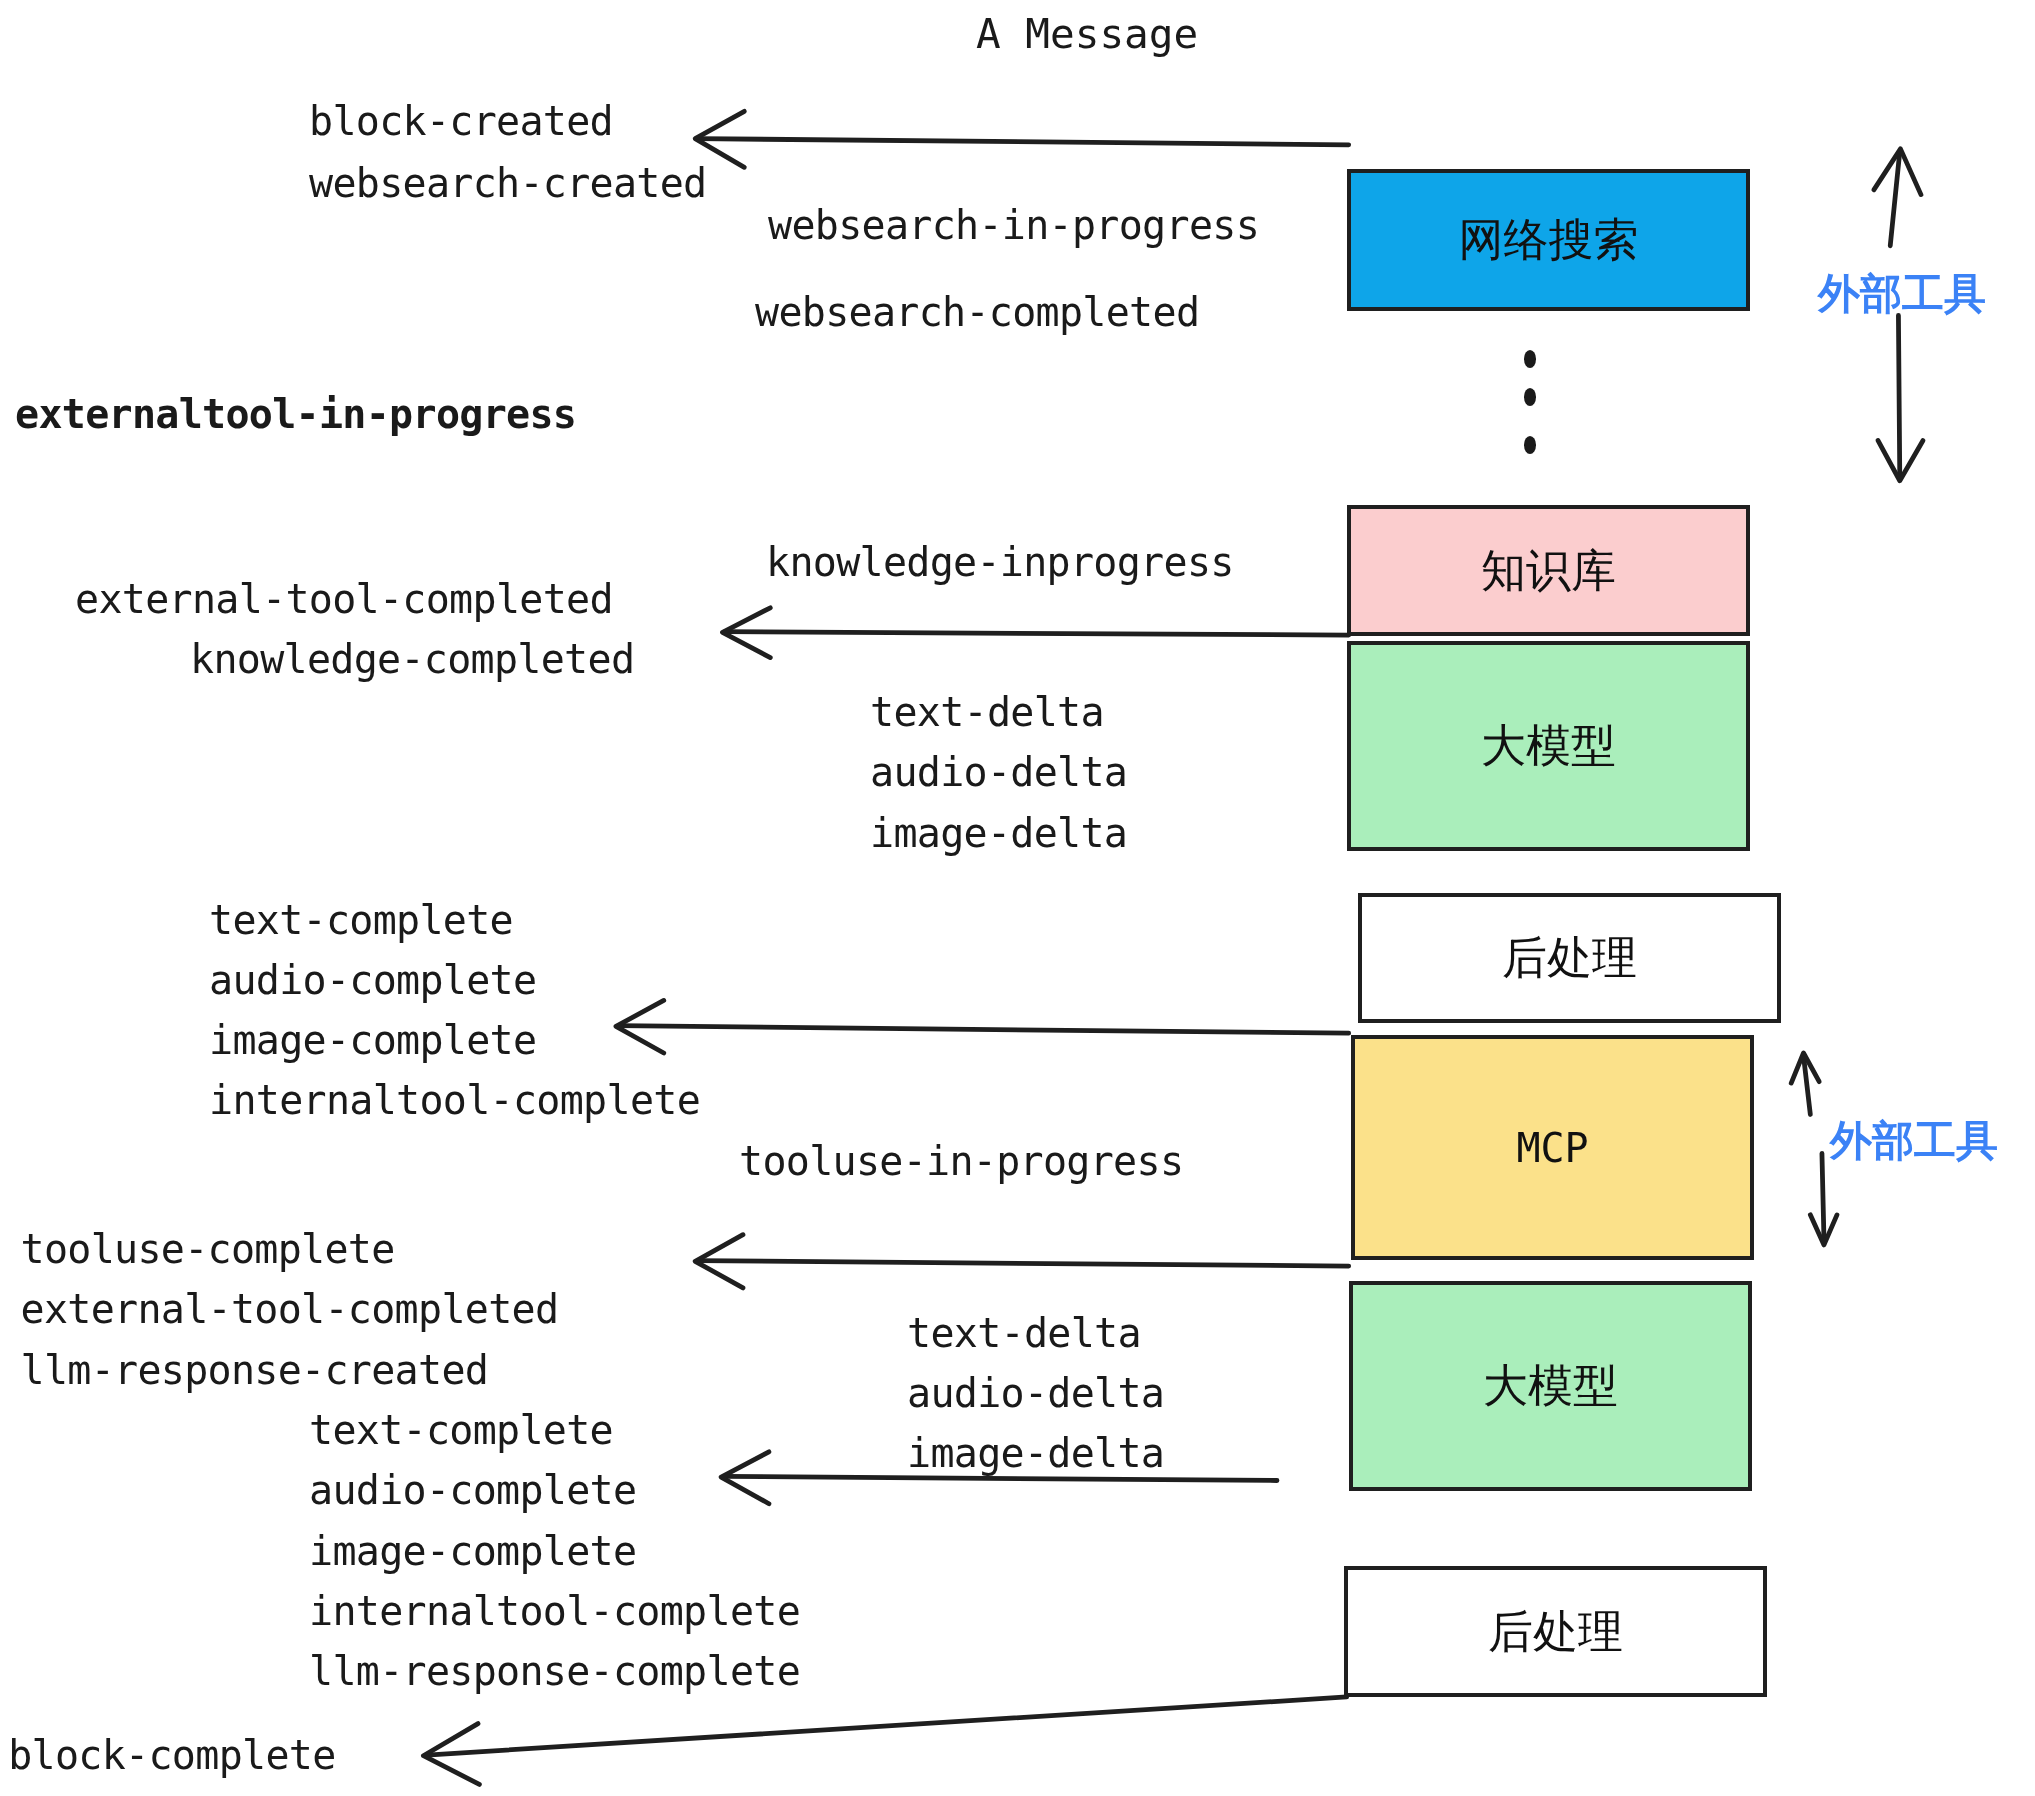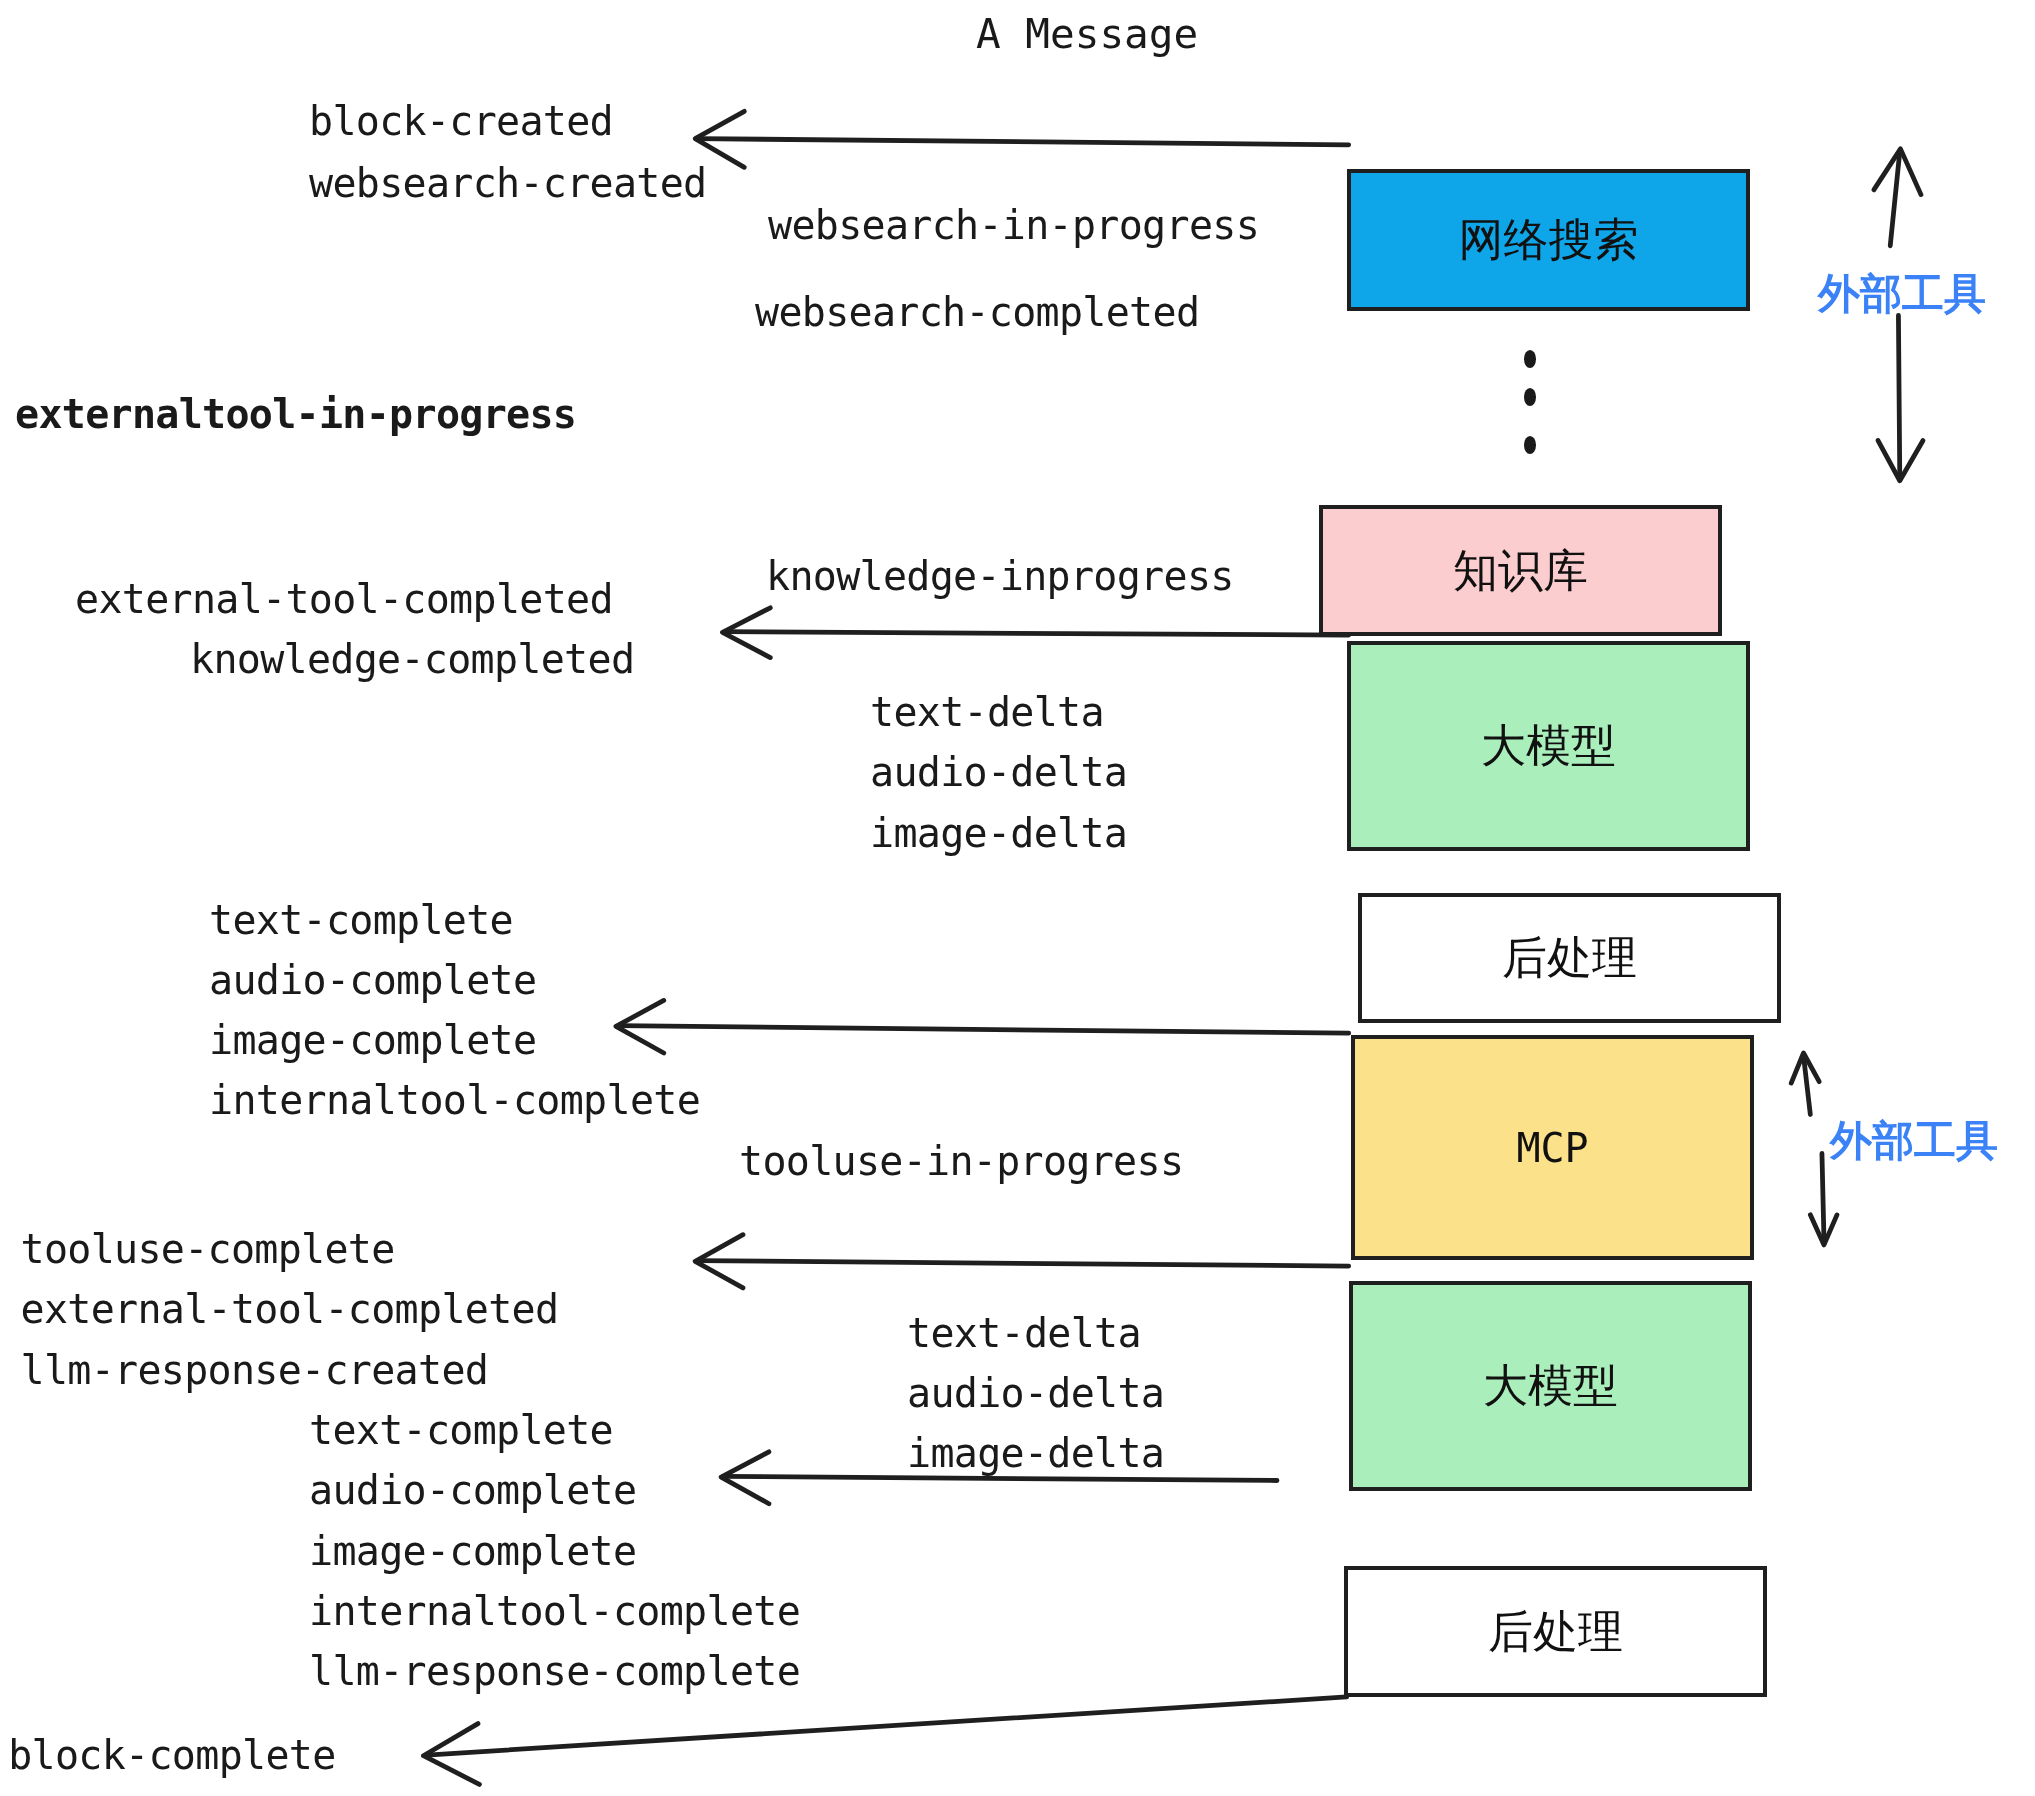--- a/index.html
+++ b/index.html
@@ -109,21 +109,21 @@
 
     </g>
   </svg>
 
   <div class="title" style="left:976px;top:10.2px;">A Message</div>
 
   <div class="box" style="left:1347px;top:169px;width:403px;height:142px;background:#0ea5e9;">
     <span>网络搜索</span>
   </div>
 
-  <div class="box" style="left:1319px;top:505px;width:403px;height:131px;background:#fbcdce;">
+  <div class="box" style="left:1347px;top:505px;width:403px;height:131px;background:#fbcdce;">
     <span>知识库</span>
   </div>
 
   <div class="box" style="left:1347px;top:641px;width:403px;height:210px;background:#aaeebb;">
     <span>大模型</span>
   </div>
 
   <div class="box" style="left:1358px;top:893px;width:423px;height:130px;background:#ffffff;">
     <span>后处理</span>
   </div>
@@ -150,21 +150,21 @@
   <div class="lbl" style="left:309px;top:101px;">block-created</div>
 
   <div class="lbl" style="left:309px;top:163px;">websearch-created</div>
 
   <div class="lbl" style="left:746px;top:205px;margin-left:22px;">websearch-in-progress</div>
 
   <div class="lbl" style="left:755px;top:292px;">websearch-completed</div>
 
   <div class="lbl" style="left:15px;top:394px;font-weight:bold;">externaltool-in-progress</div>
 
-  <div class="lbl" style="left:766px;top:556px;">knowledge-inprogress</div>
+  <div class="lbl" style="left:766px;top:542px;">knowledge-inprogress</div>
 
   <div class="lbl" style="left:75px;top:579px;">external-tool-completed</div>
 
   <div class="lbl" style="left:190px;top:639px;">knowledge-completed</div>
 
   <div class="lbl" style="left:870px;top:692px;">text-delta</div>
 
   <div class="lbl" style="left:870px;top:752px;">audio-delta</div>
 
   <div class="lbl" style="left:870px;top:813px;">image-delta</div>

